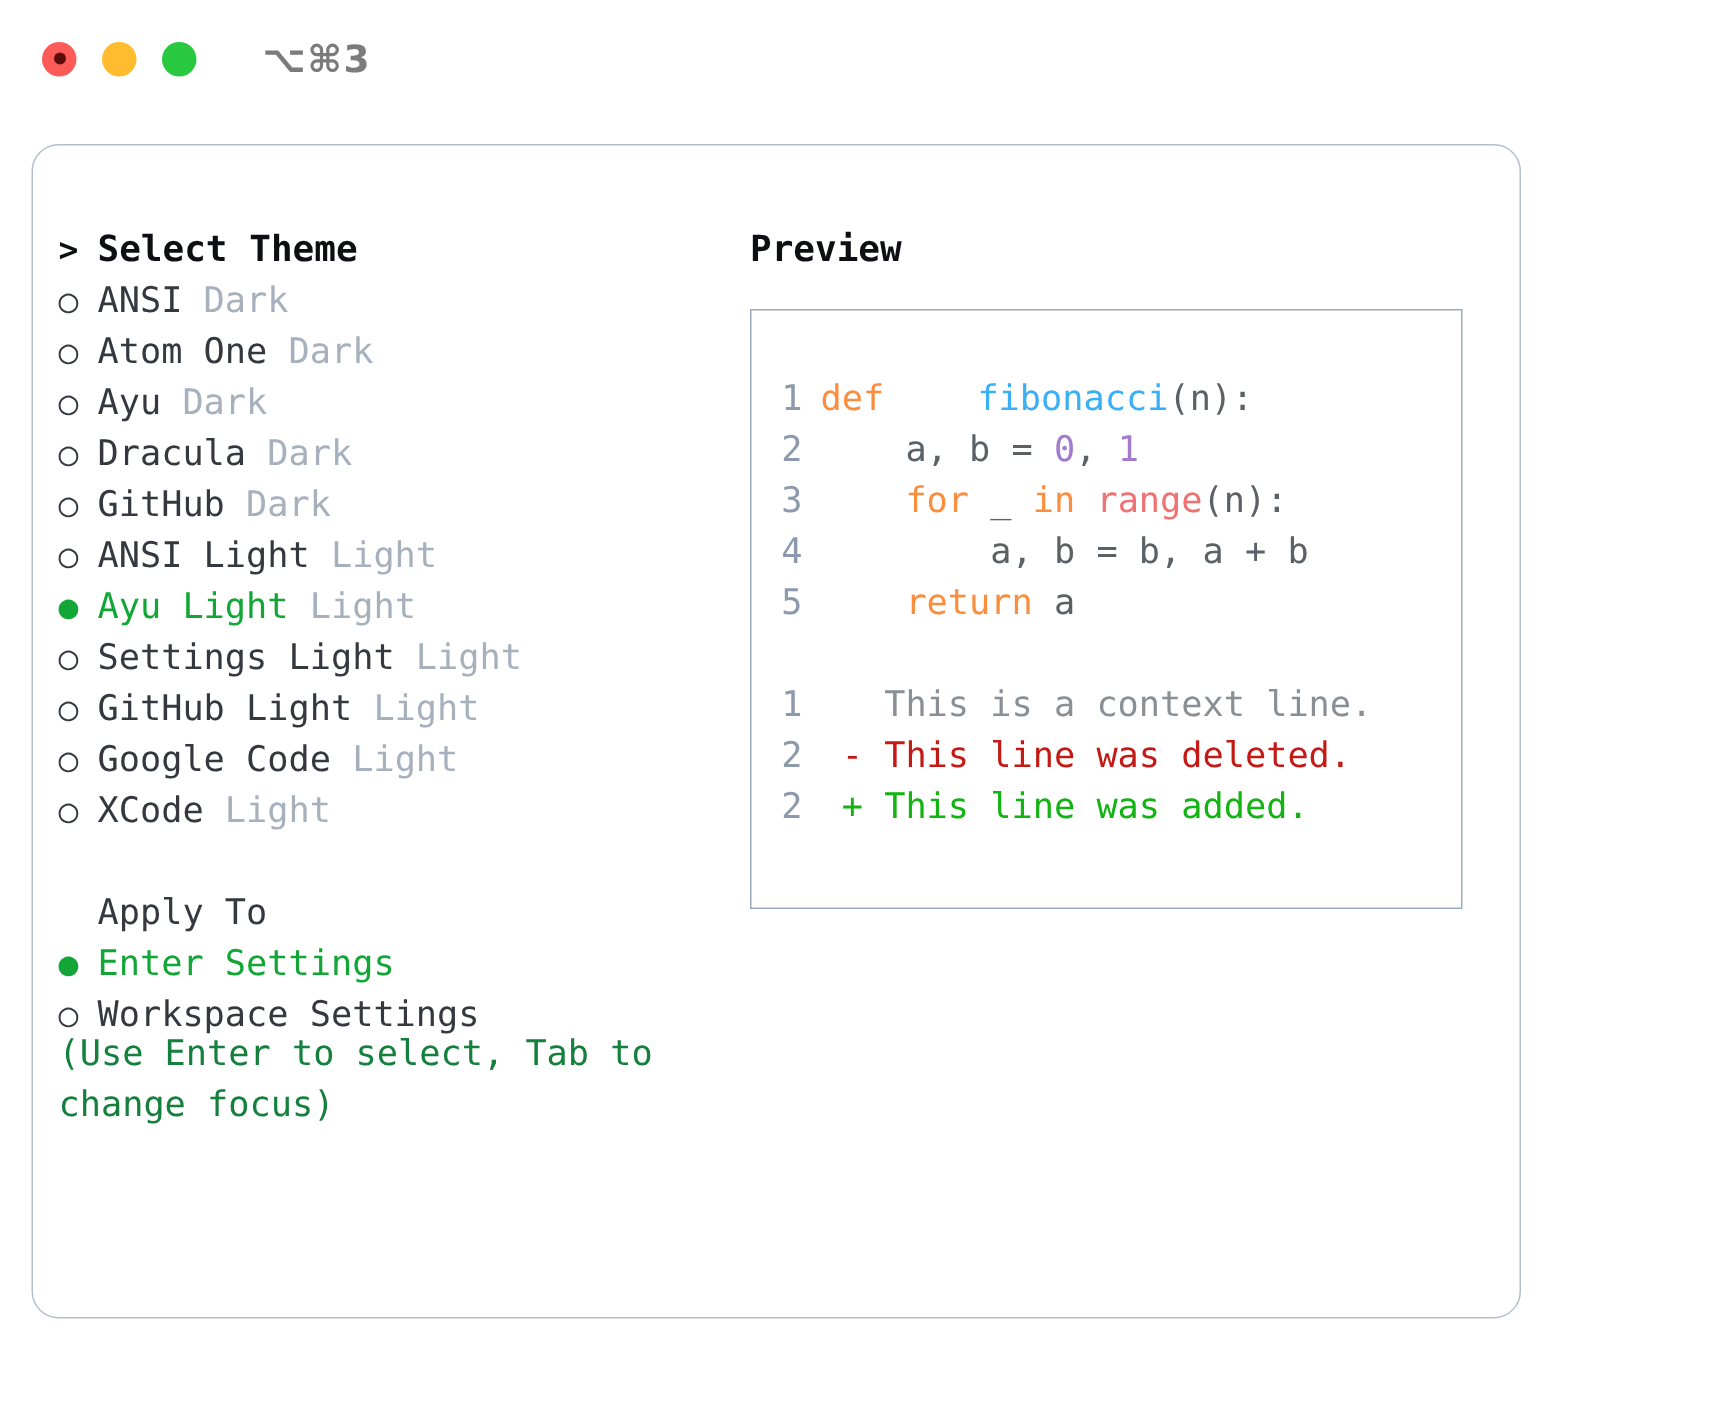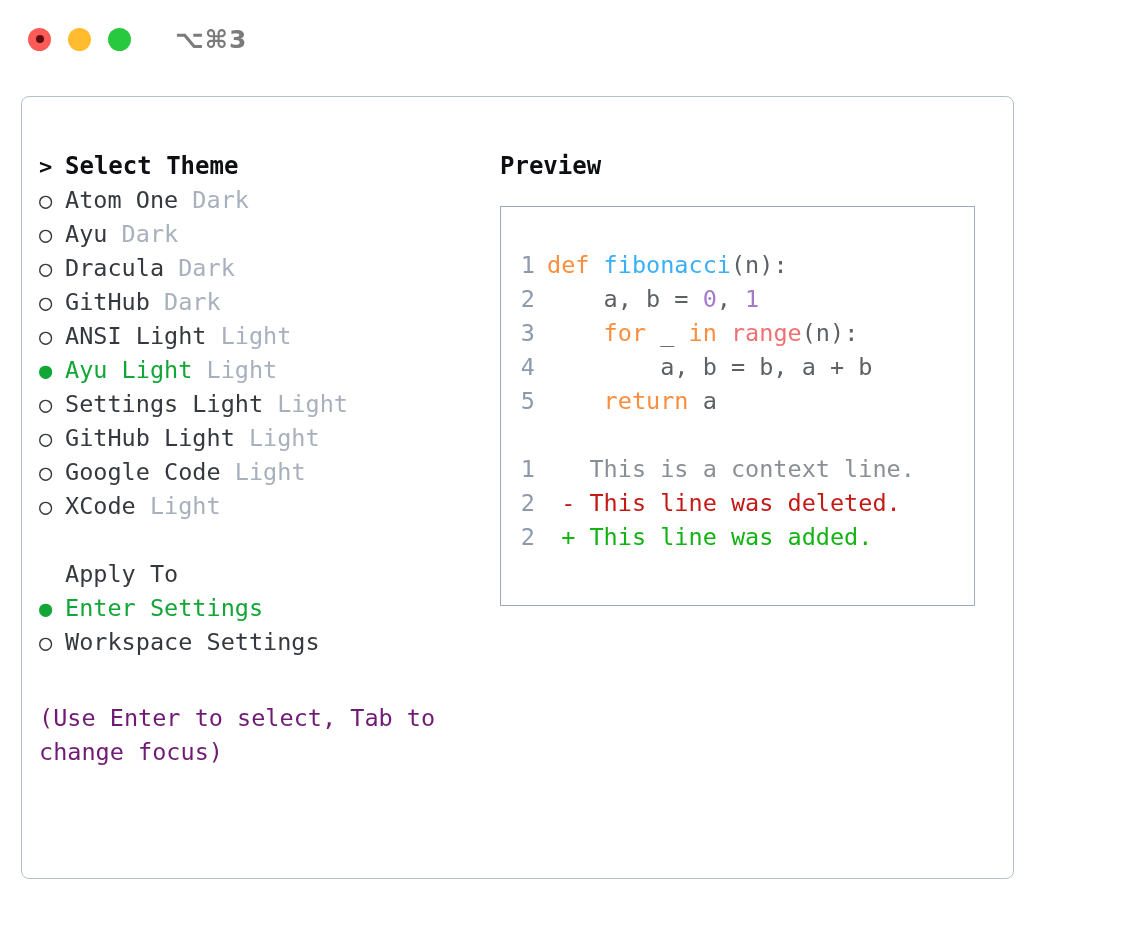--- a/index.html
+++ b/index.html
@@ -68,21 +68,21 @@
   }
 
   
   .panel {
     position: absolute;
     left: 21px;
     top: 96px;
     width: 993px;
     height: 783px;
     border: 1.6px solid #b4bfcd;
-    border-radius: 8px;
+    border-radius: 18px;
     box-sizing: border-box;
     background: #ffffff;
   }
 
   .panel-inner {
     position: absolute;
     left: 0; top: 0;
     width: 100%; height: 100%;
   }
 
@@ -124,25 +124,25 @@
   .row.selected .name { color: #12a637; }
   .marker.filled { color: #12a637; }
 
   .row.indent-label .marker { visibility: hidden; }
 
   .spacer-row { height: 34px; }
 
   .hint {
     position: absolute;
     left: 17px;
-    top: 604px;
+    top: 588px;
     width: 412px;
     font-size: 23.5px;
     line-height: 34px;
-    color: #701a75;
+    color: #15803d;
   }
 
   
   .right-col {
     position: absolute;
     left: 478px;
     top: 52px;
     width: 490px;
   }
   .preview-title {
@@ -171,21 +171,21 @@
     width: 46px;
     min-width: 46px;
     text-align: right;
     color: #8d9aad;
     padding-right: 12px;
     box-sizing: border-box;
   }
   .code-text { white-space: pre; }
 
   .tok-kw   { color: #fa8d3e; }
-  .tok-fn   { color: #39aff5; }
+  .tok-fn   { color: #39aff5; margin-left: 48px; }
   .tok-num  { color: #a37acc; }
   .tok-bi   { color: #f07171; }
   .tok-pl   { color: #5c6166; }
 
   .diff-ctx { color: #8a8f96; }
   .diff-del { color: #c41a16; text-align: center; }
   .diff-add { color: #12b312; }
 
   .blank-line { height: 34px; }
 </style>
@@ -202,20 +202,21 @@
     </div>
     <span class="shortcut-label">⌥⌘3</span>
   </div>
 
   <div class="panel">
     <div class="panel-inner">
 
       <div class="left-col">
         <div id="theme-list-container">
             <div class="row header-row"><span class="marker">&gt;</span><span class="name">Select Theme</span></div>
+            <div class="row"><span class="marker">○</span><span class="name">ANSI</span><span class="variant"> Dark</span></div>
             <div class="row"><span class="marker">○</span><span class="name">Atom One</span><span class="variant"> Dark</span></div>
             <div class="row"><span class="marker">○</span><span class="name">Ayu</span><span class="variant"> Dark</span></div>
             <div class="row"><span class="marker">○</span><span class="name">Dracula</span><span class="variant"> Dark</span></div>
             <div class="row"><span class="marker">○</span><span class="name">GitHub</span><span class="variant"> Dark</span></div>
             <div class="row"><span class="marker">○</span><span class="name">ANSI Light</span><span class="variant"> Light</span></div>
             <div class="row selected"><span class="marker filled">●</span><span class="name">Ayu Light</span><span class="variant"> Light</span></div>
             <div class="row"><span class="marker">○</span><span class="name">Settings Light</span><span class="variant"> Light</span></div>
             <div class="row"><span class="marker">○</span><span class="name">GitHub Light</span><span class="variant"> Light</span></div>
             <div class="row"><span class="marker">○</span><span class="name">Google Code</span><span class="variant"> Light</span></div>
             <div class="row"><span class="marker">○</span><span class="name">XCode</span><span class="variant"> Light</span></div>

